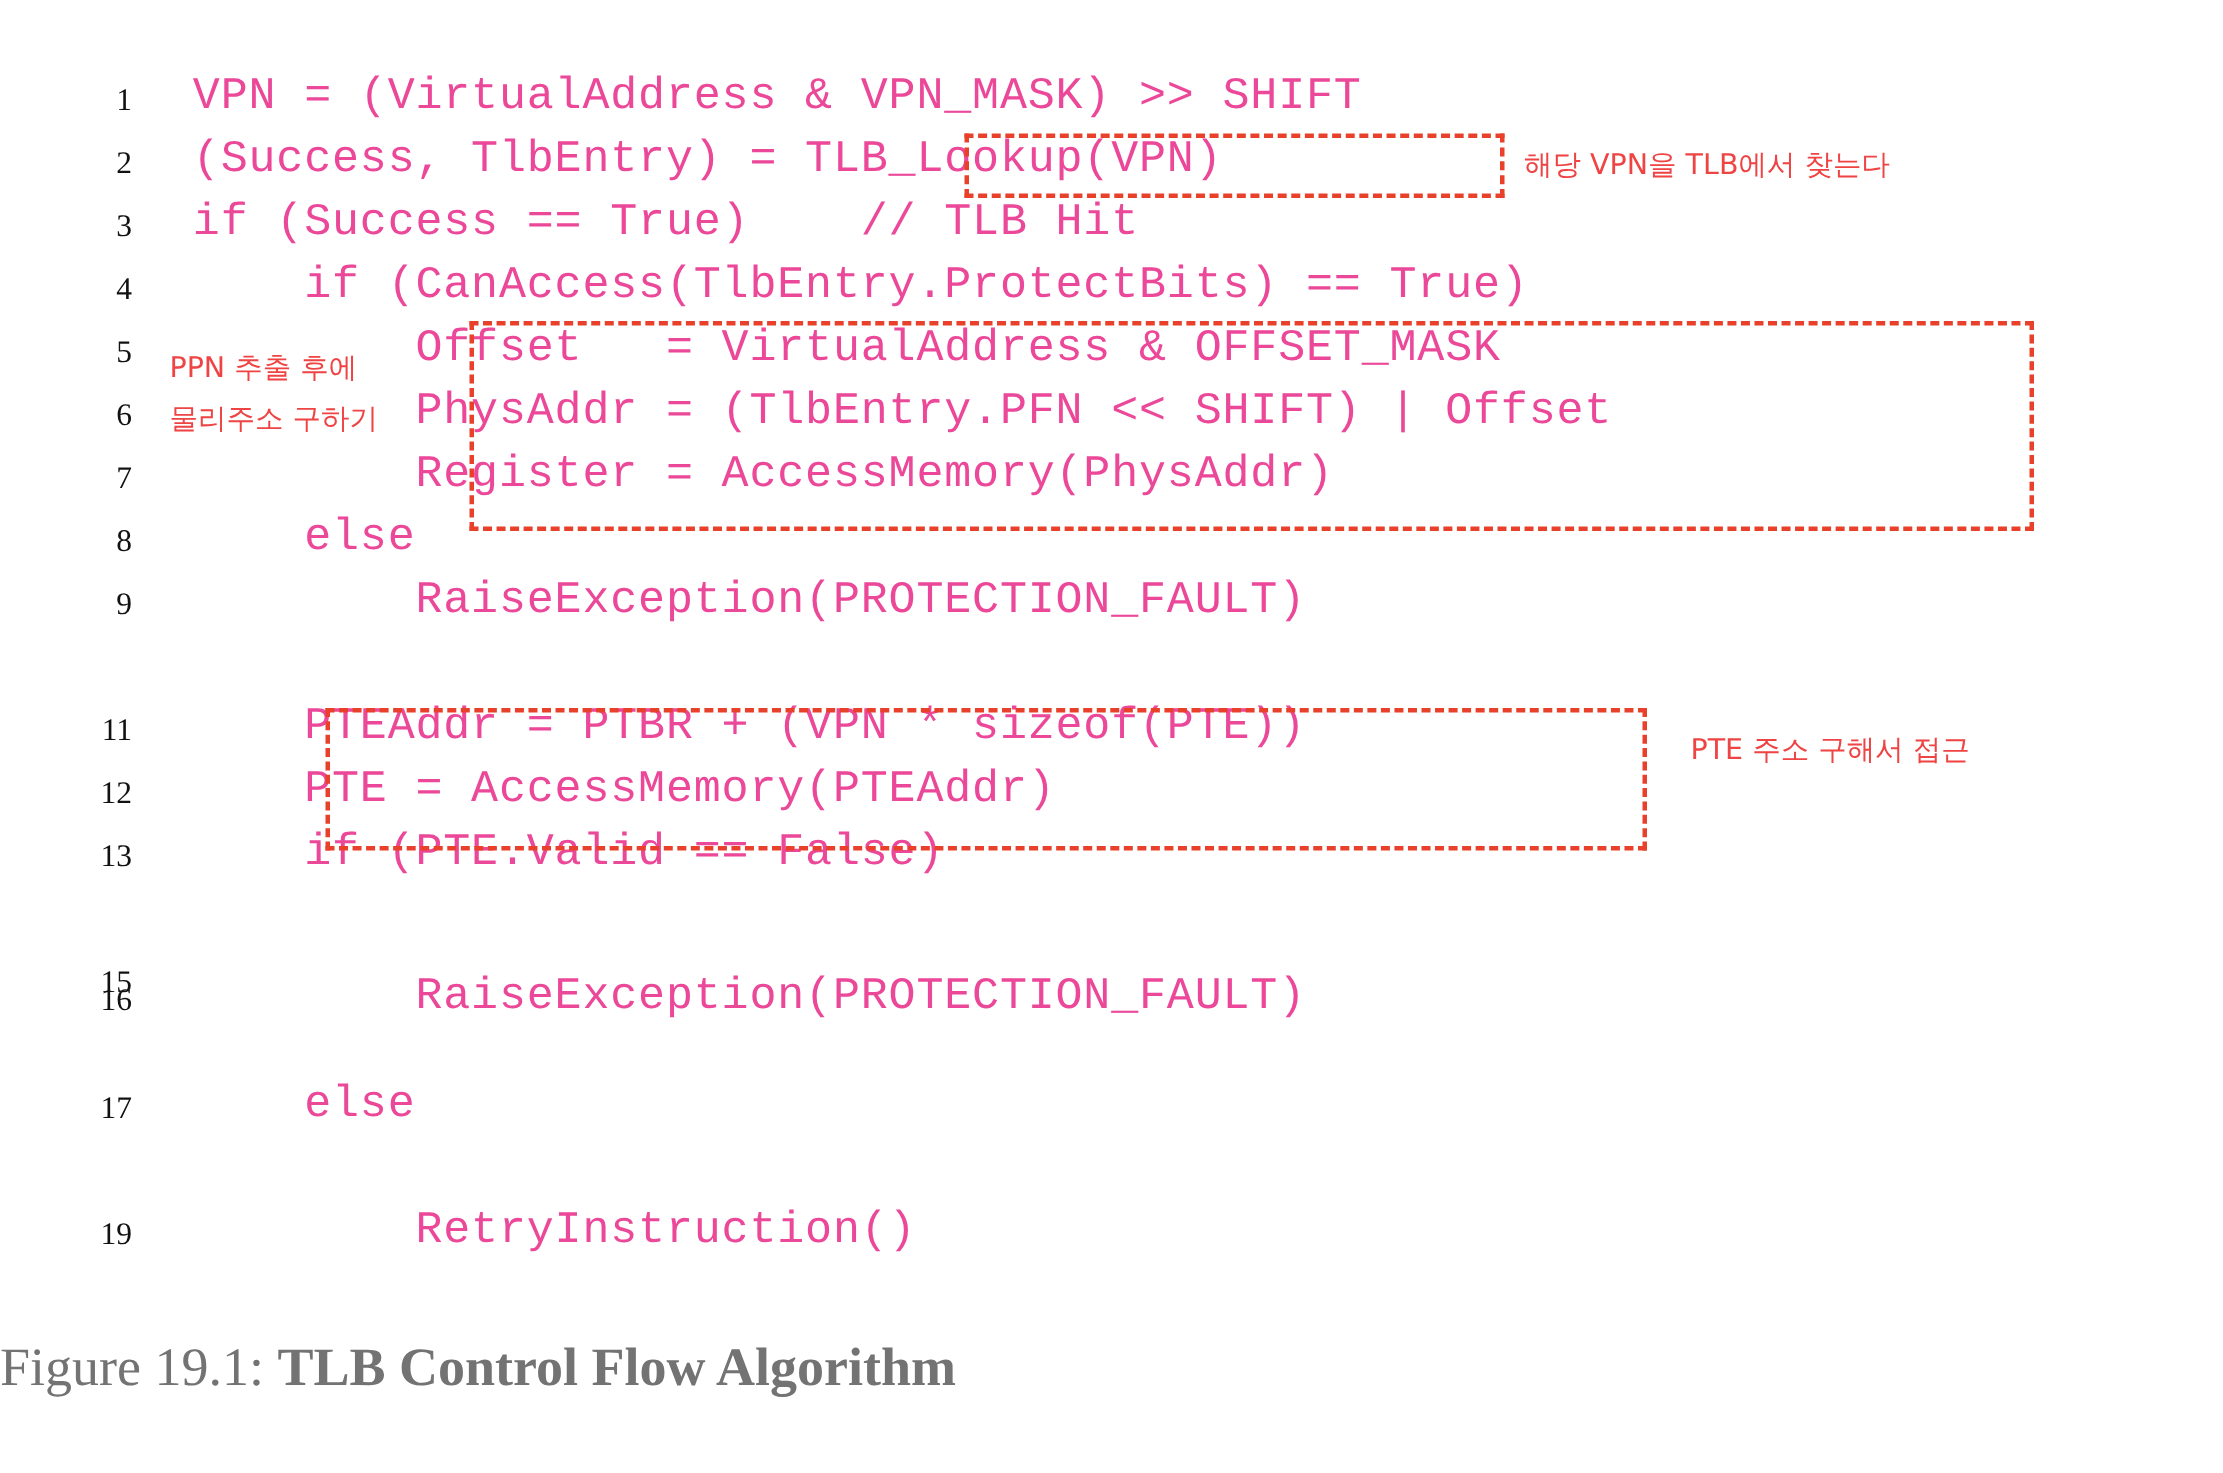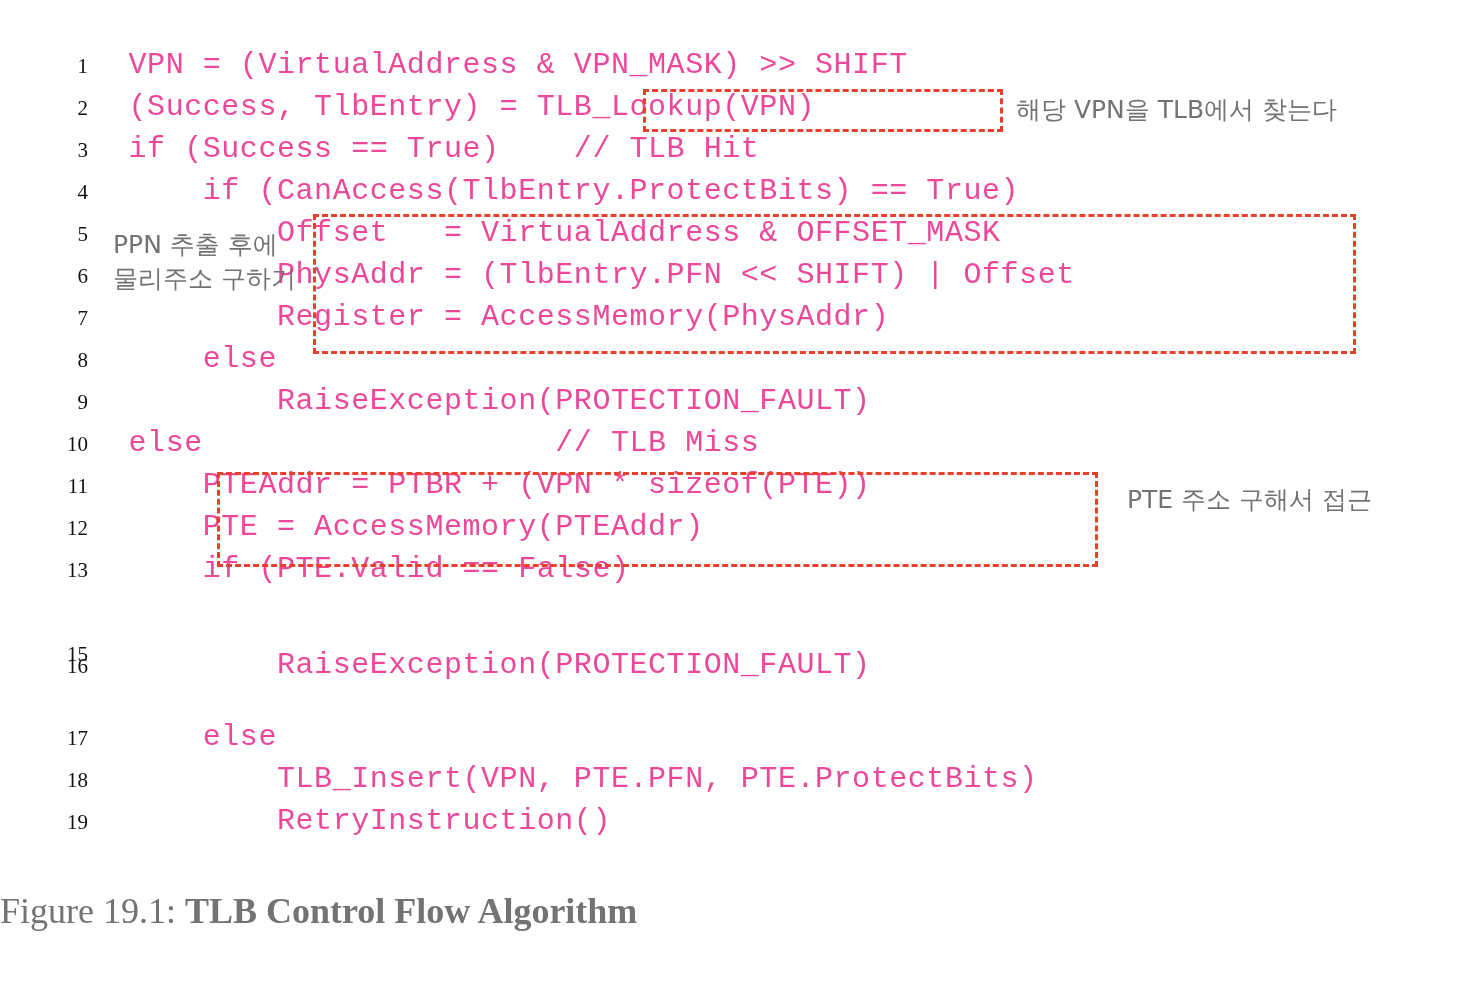--- a/index.html
+++ b/index.html
@@ -60,23 +60,23 @@
     box-sizing: border-box;
     pointer-events: none;
   }
   #hl-box-tlb-lookup { left: 643px;  top: 89px;  width: 360px; height: 43px; }
   #hl-box-physaddr   { left: 313px;  top: 214px; width: 1043px; height: 140px; }
   #hl-box-pteaddr    { left: 217px;  top: 472px; width: 881px;  height: 95px; }
 
   
   .annot {
     position: absolute;
-    color: #737373;
+    color: #ef4444;
     font-family: "DejaVu Sans", "Liberation Sans", sans-serif;
-    font-size: 25px;
+    font-size: 19px;
     line-height: 34px;
     white-space: pre;
   }
   #annot-tlb-lookup { left: 1016px; top: 93px; }
   #annot-physaddr   { left: 113px;  top: 228px; }
   #annot-pteaddr    { left: 1127px; top: 483px; }
 
   
   #figure-caption {
     position: absolute;
@@ -125,24 +125,20 @@
       <span class="code-text">         Register = AccessMemory(PhysAddr)</span>
     </div>
     <div class="code-row" style="top:338px">
       <span class="line-number">8</span>
       <span class="code-text">     else</span>
     </div>
     <div class="code-row" style="top:380px">
       <span class="line-number">9</span>
       <span class="code-text">         RaiseException(PROTECTION_FAULT)</span>
     </div>
-    <div class="code-row" style="top:422px">
-      <span class="line-number">10</span>
-      <span class="code-text"> else                   // TLB Miss</span>
-    </div>
     <div class="code-row" style="top:464px">
       <span class="line-number">11</span>
       <span class="code-text">     PTEAddr = PTBR + (VPN * sizeof(PTE))</span>
     </div>
     <div class="code-row" style="top:506px">
       <span class="line-number">12</span>
       <span class="code-text">     PTE = AccessMemory(PTEAddr)</span>
     </div>
     <div class="code-row" style="top:548px">
       <span class="line-number">13</span>
@@ -151,24 +147,20 @@
     <div class="code-row" style="top:632px">
       <span class="line-number">15</span>
     </div>
     <div class="code-row" style="top:644px">
       <span class="line-number">16</span>
       <span class="code-text">         RaiseException(PROTECTION_FAULT)</span>
     </div>
     <div class="code-row" style="top:716px">
       <span class="line-number">17</span>
       <span class="code-text">     else</span>
-    </div>
-    <div class="code-row" style="top:758px">
-      <span class="line-number">18</span>
-      <span class="code-text">         TLB_Insert(VPN, PTE.PFN, PTE.ProtectBits)</span>
     </div>
     <div class="code-row" style="top:800px">
       <span class="line-number">19</span>
       <span class="code-text">         RetryInstruction()</span>
     </div>
   </div>
 
   <div class="hl-box" id="hl-box-tlb-lookup"></div>
   <div class="hl-box" id="hl-box-physaddr"></div>
   <div class="hl-box" id="hl-box-pteaddr"></div>

